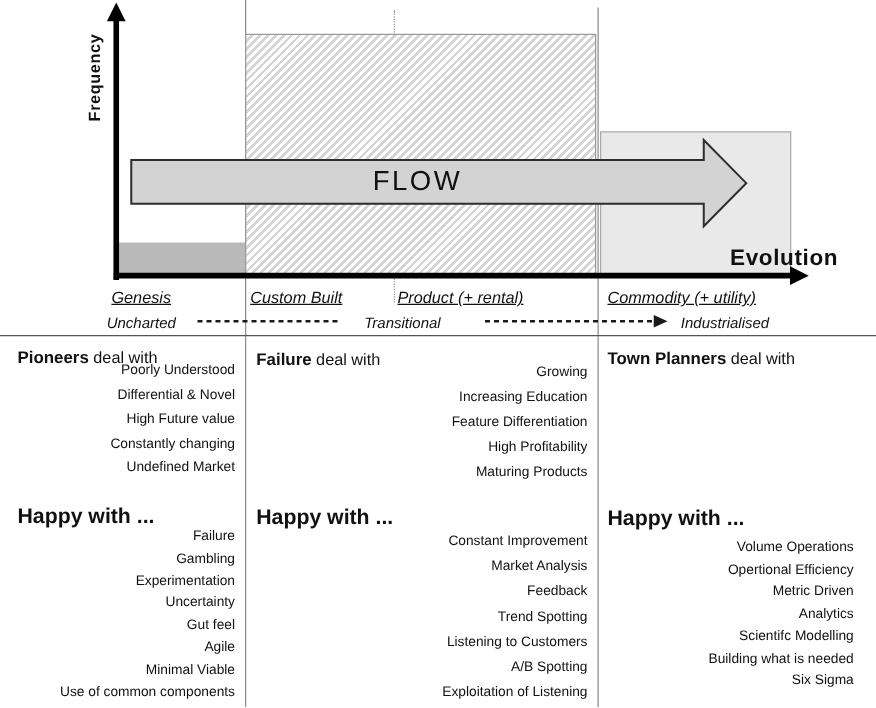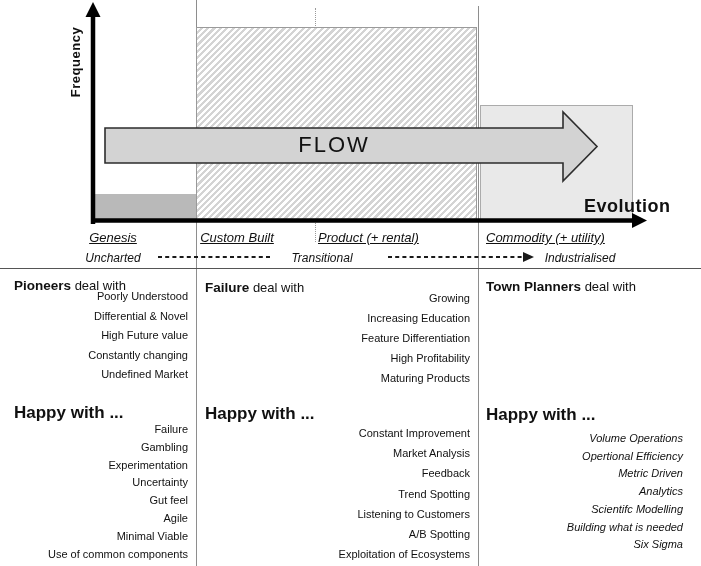--- a/index.html
+++ b/index.html
@@ -126,28 +126,28 @@
       <div>Maturing Products</div>
     </div>
   <div class="happyhead" style="left:205px;top:404px;">Happy with ...</div>
   <div class="items lh-happy-m" style="left:260px;top:423px;width:210px;">
       <div>Constant Improvement</div>
       <div>Market Analysis</div>
       <div>Feedback</div>
       <div>Trend Spotting</div>
       <div>Listening to Customers</div>
       <div>A/B Spotting</div>
-      <div>Exploitation of Ecosystems</div>
+      <div>Exploitation of Listening</div>
     </div>
 
   <div class="colhead" style="left:486px;top:279px;">
     <span class="b">Town Planners</span><span> deal with</span>
   </div>
   <div class="happyhead" style="left:486px;top:405px;">Happy with ...</div>
-  <div class="items lh-happy-r" style="left:500px;top:430px;width:183px;font-style:italic;">
+  <div class="items lh-happy-r" style="left:500px;top:430px;width:183px;">
       <div>Volume Operations</div>
       <div>Opertional Efficiency</div>
       <div>Metric Driven</div>
       <div>Analytics</div>
       <div>Scientifc Modelling</div>
       <div>Building what is needed</div>
       <div>Six Sigma</div>
     </div>
 
 </div>

